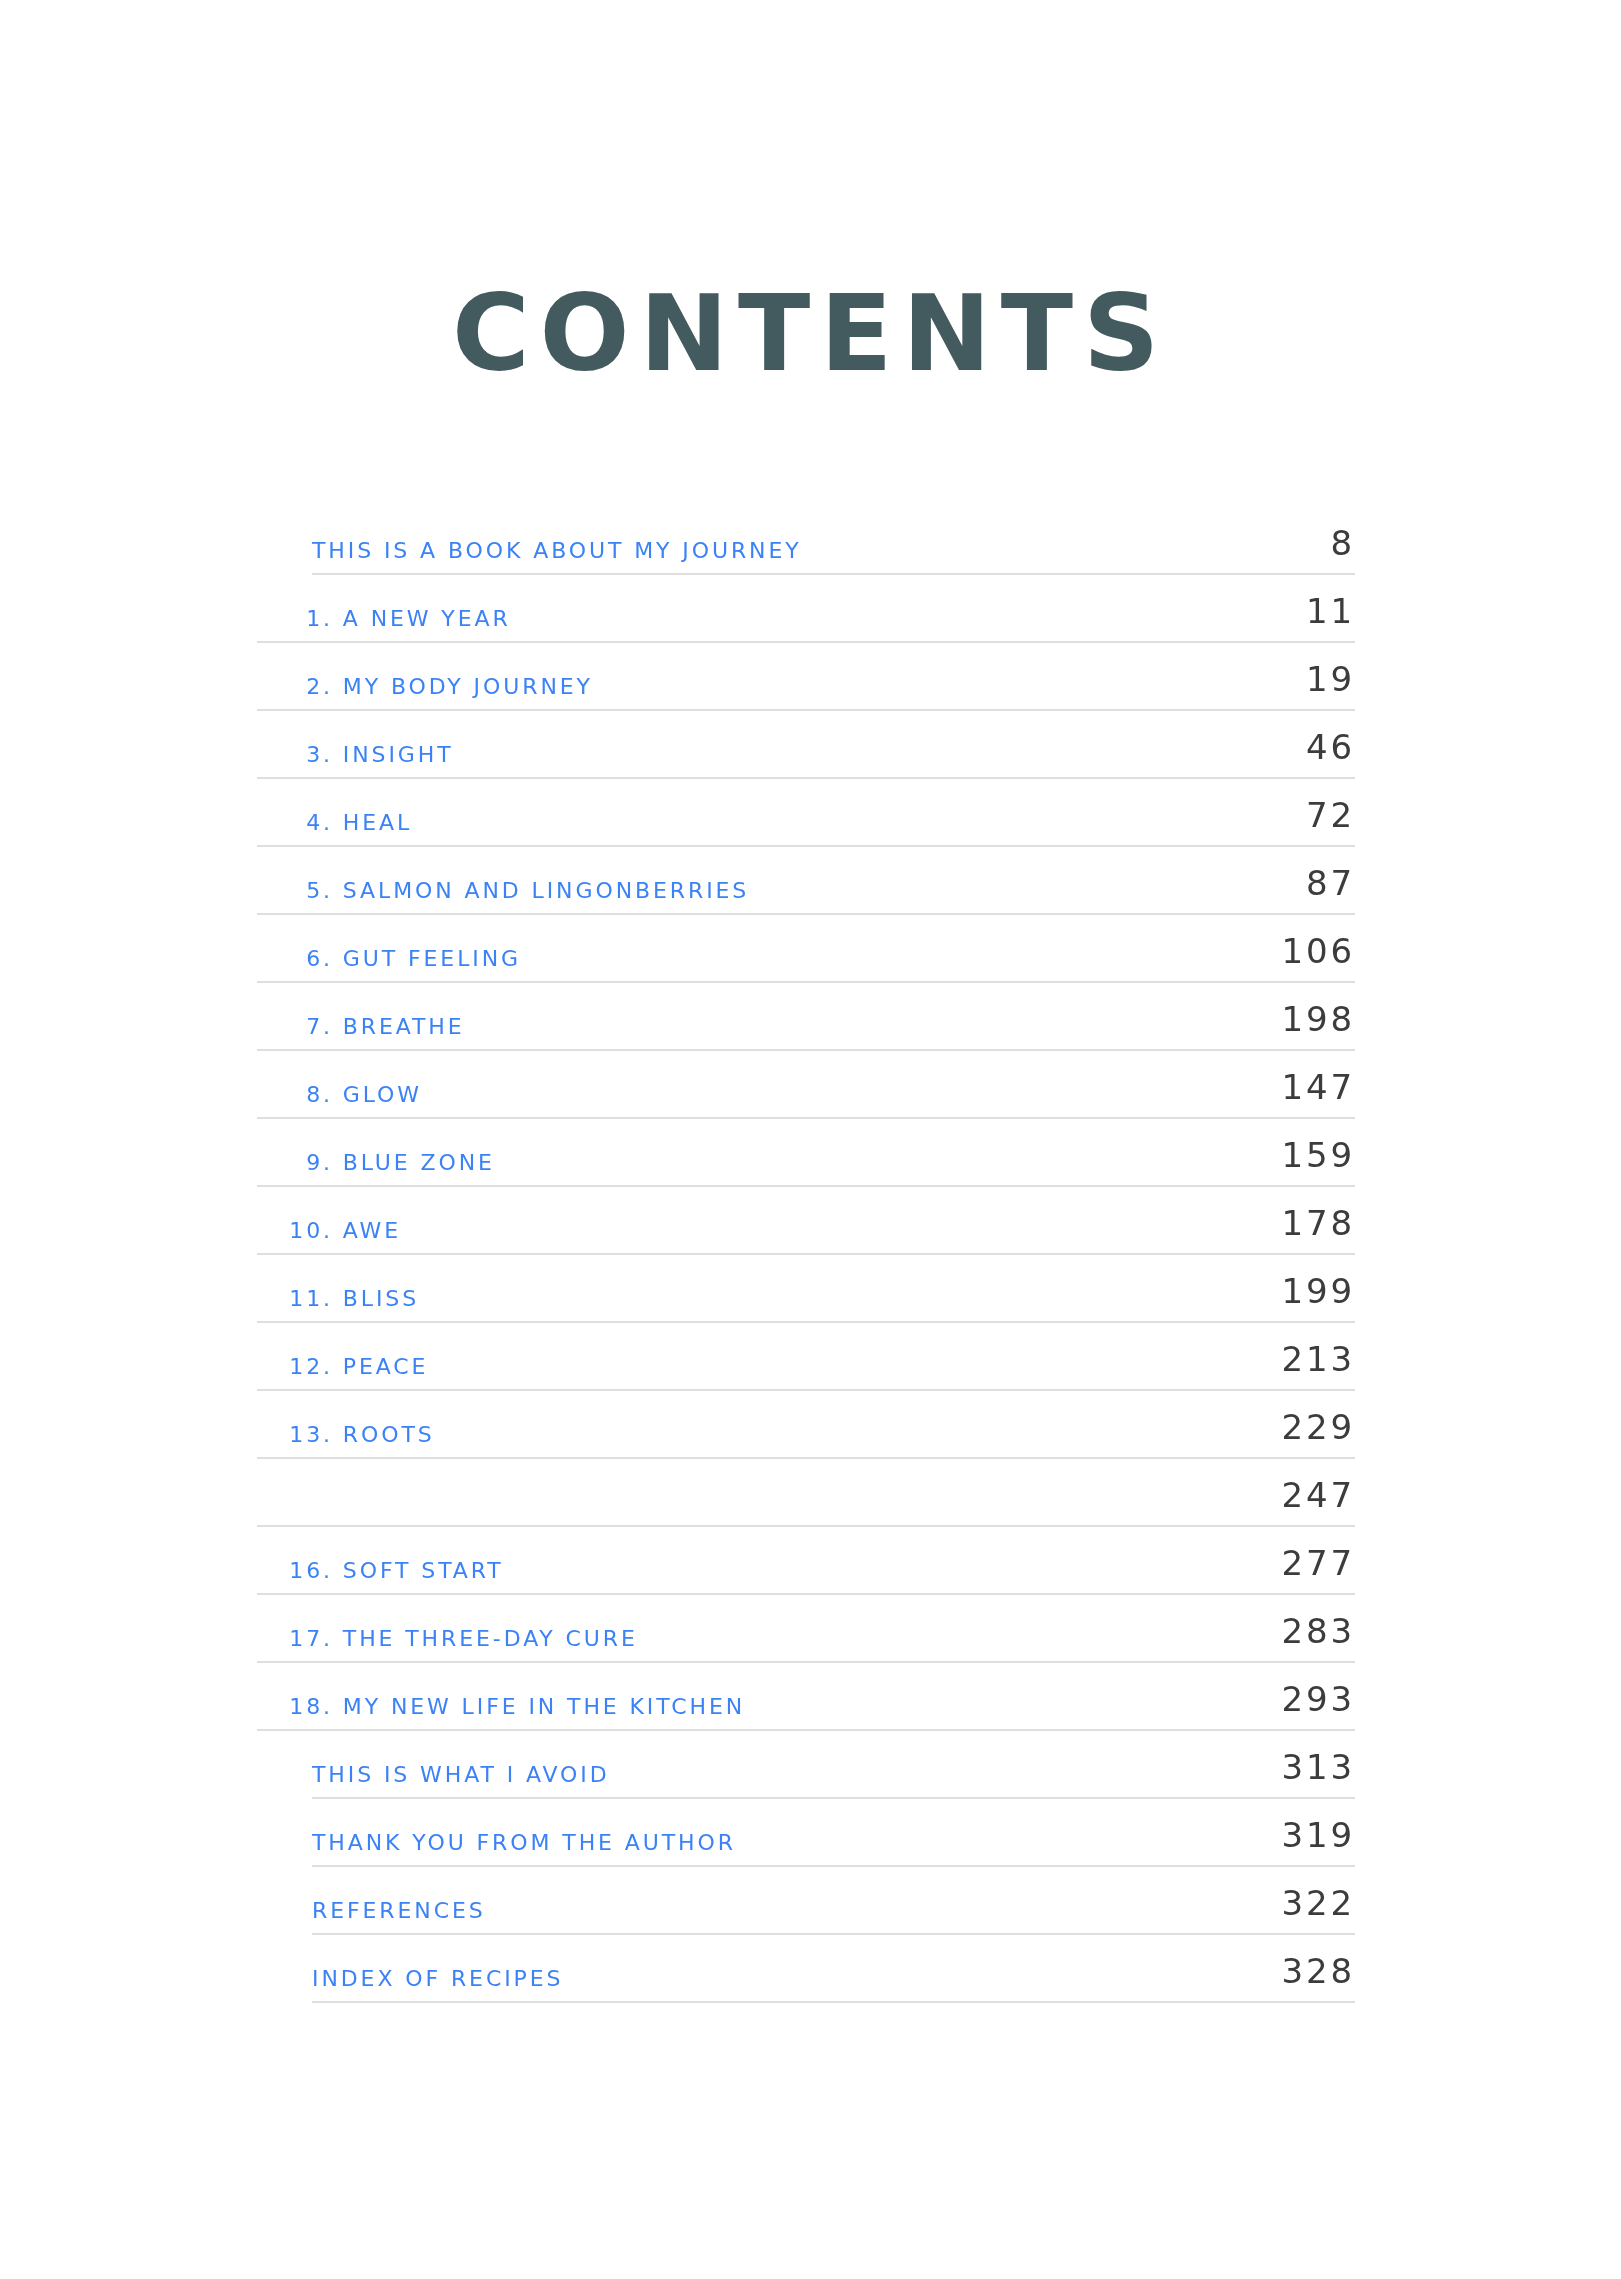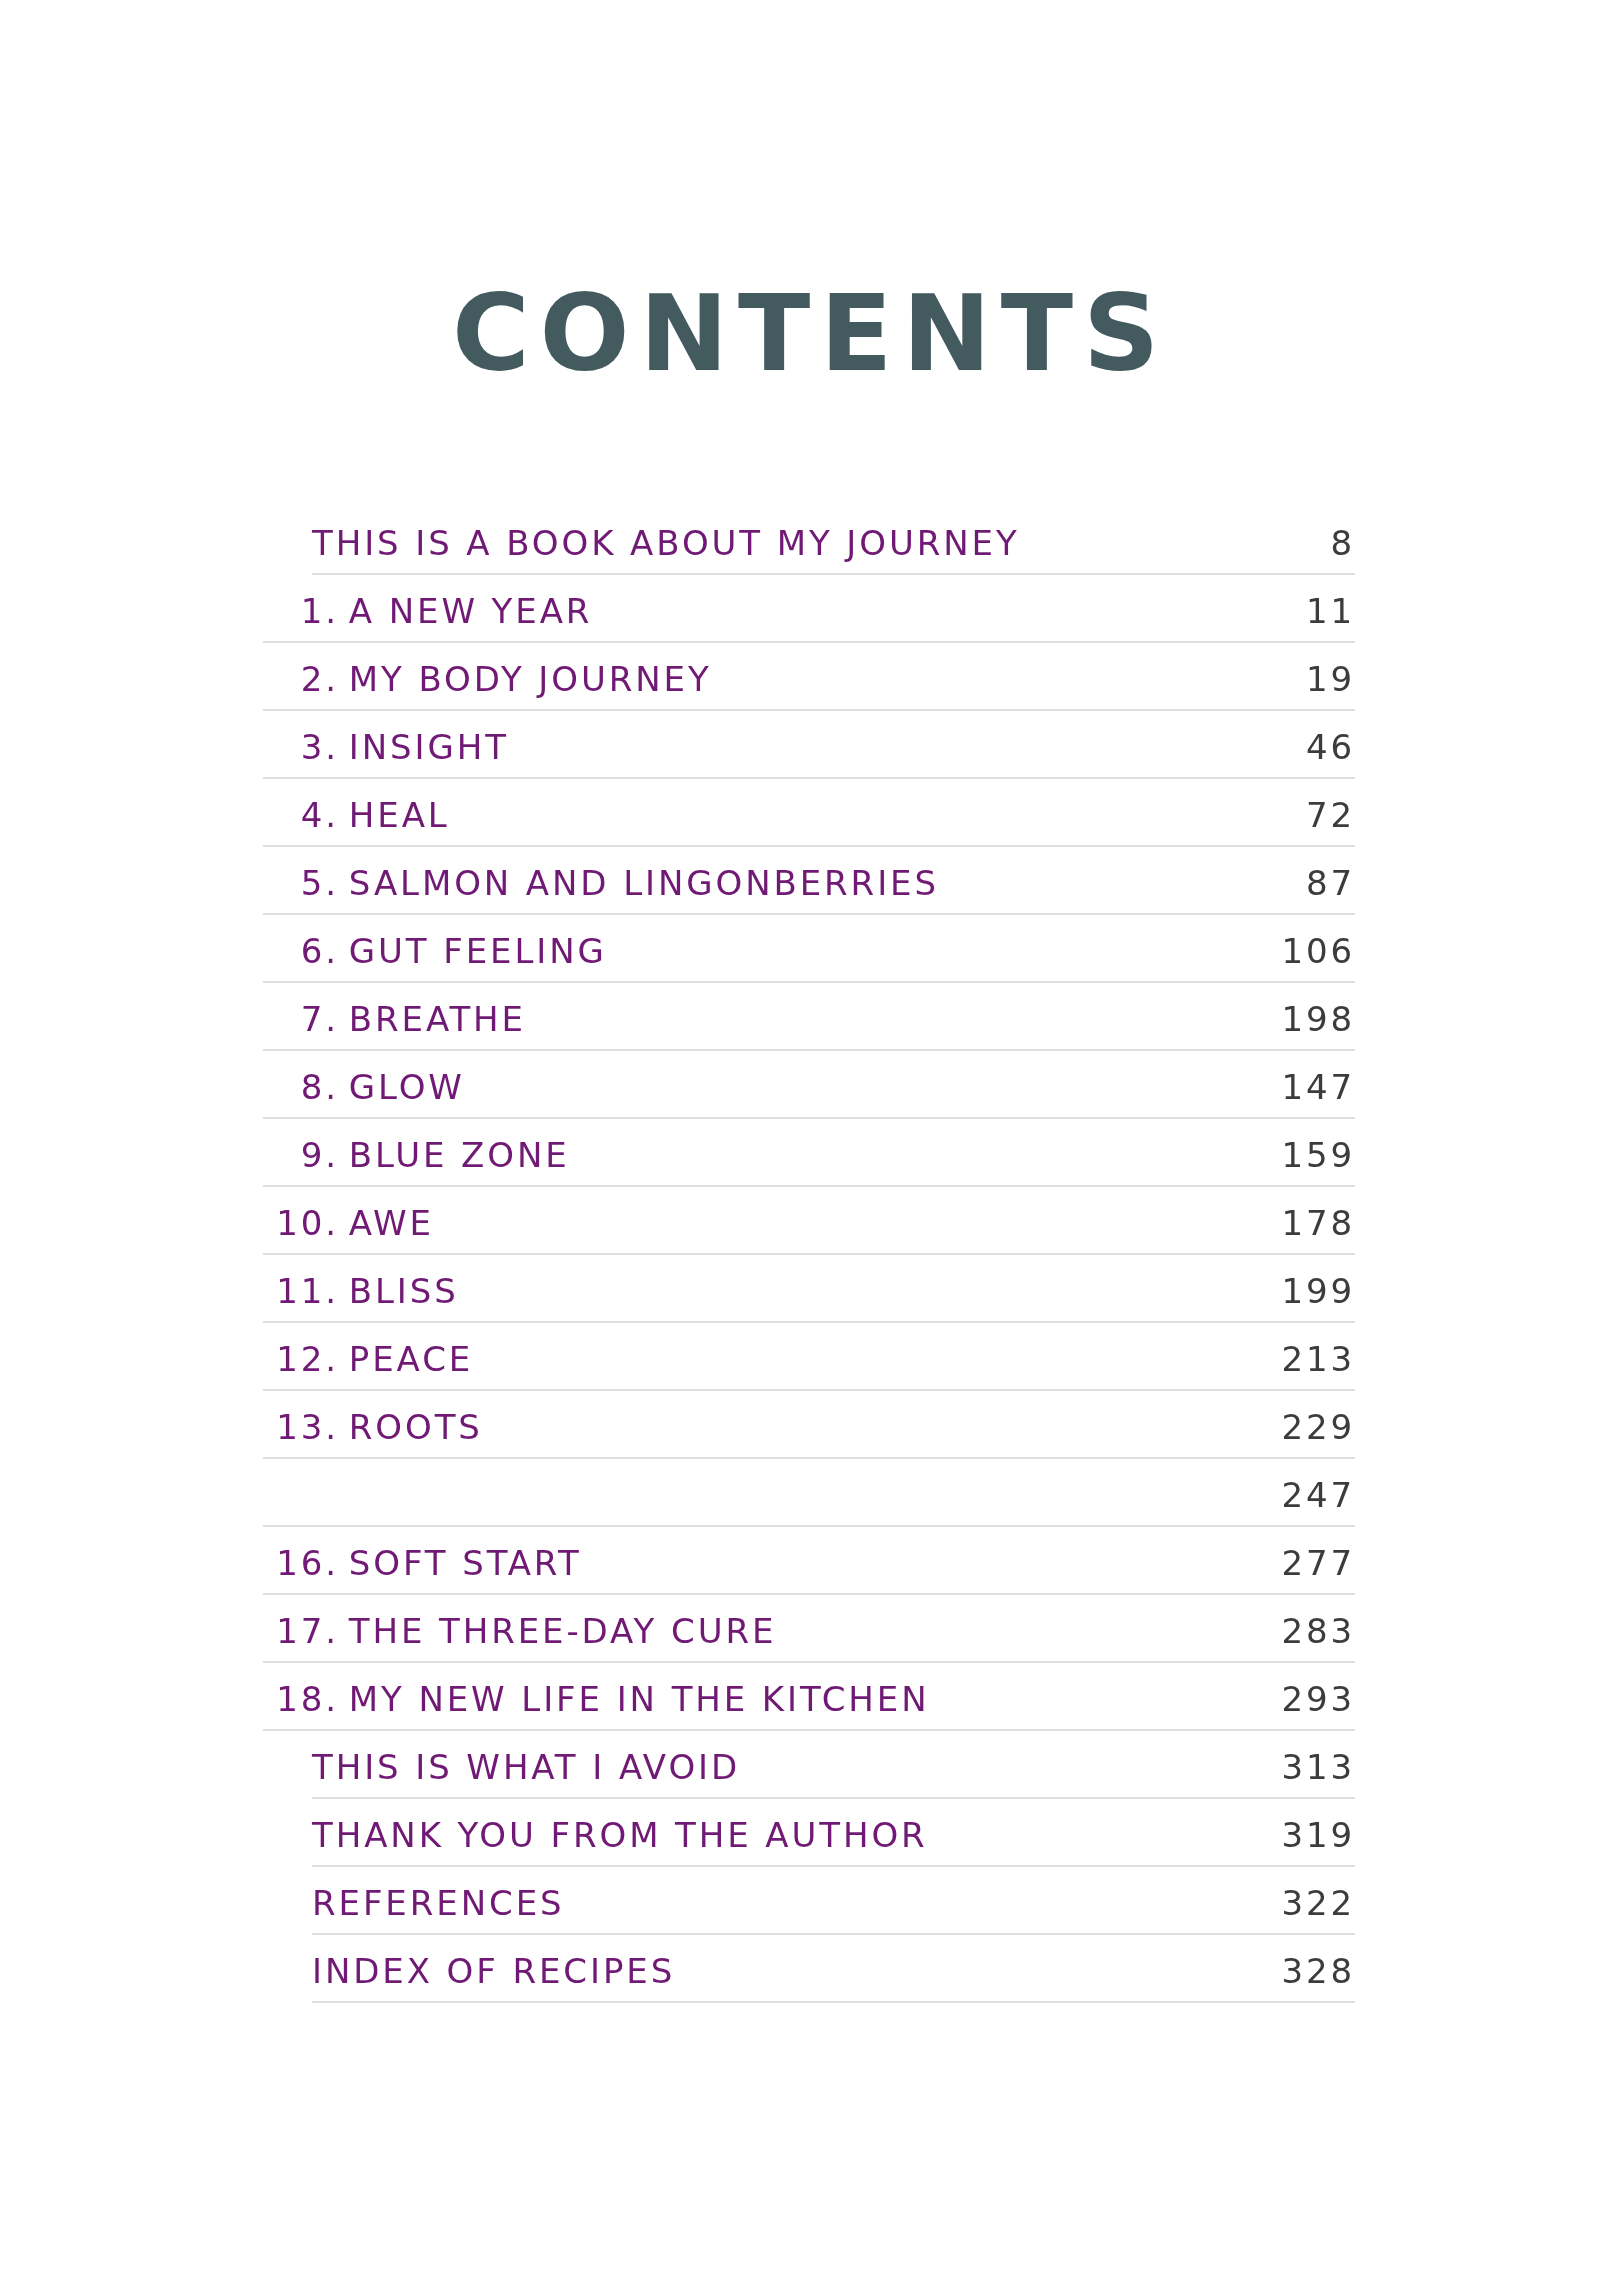--- a/index.html
+++ b/index.html
@@ -1,21 +1,21 @@
 <!DOCTYPE html>
 <html><head>
 <meta charset="utf-8">
 <style>
   html, body { margin:0; padding:0; background:#ffffff; }
   body { width:1621px; height:2280px; position:relative; overflow:hidden; font-family:"DejaVu Sans", sans-serif; color:#3a3a3a; }
   .title { position:absolute; left:0; width:1621px; top:201px; text-align:center; font-size:106px; letter-spacing:9.8px; color:#435a5e; font-weight:bold; }
   .toc { position:absolute; left:257px; top:507px; width:1098px; }
-  .row { position:relative; height:66px; border-bottom:2px solid #dedede;margin-left:6px; }
+  .row { position:relative; height:66px; border-bottom:2px solid #dedede; }
   .row.tall { height:122px; }
-  .row .text { position:absolute; bottom:9.8px; font-size:34px; letter-spacing:2.9px; white-space:nowrap; color:#701a75; }
+  .row .text { position:absolute; bottom:9.8px; font-size:22px; letter-spacing:2.9px; white-space:nowrap; color:#3b82f6; }
   .row .num { display:inline-block; width:76px; text-align:right; margin-right:9.8px; }
   .row .page { position:absolute; right:0; bottom:9.8px; font-size:34px; letter-spacing:2.9px; color:#3c3c3c; }
   .row.front .text { left:55px; }
   .row.front { margin-left:55px; }
   .row.front .text { left:0; }
   .row.chapter .text { left:0; }
   .second { position:absolute; left:95px; bottom:9.8px; }
   .first { position:absolute; left:0; top:7.8px; }
 </style>
 </head>

